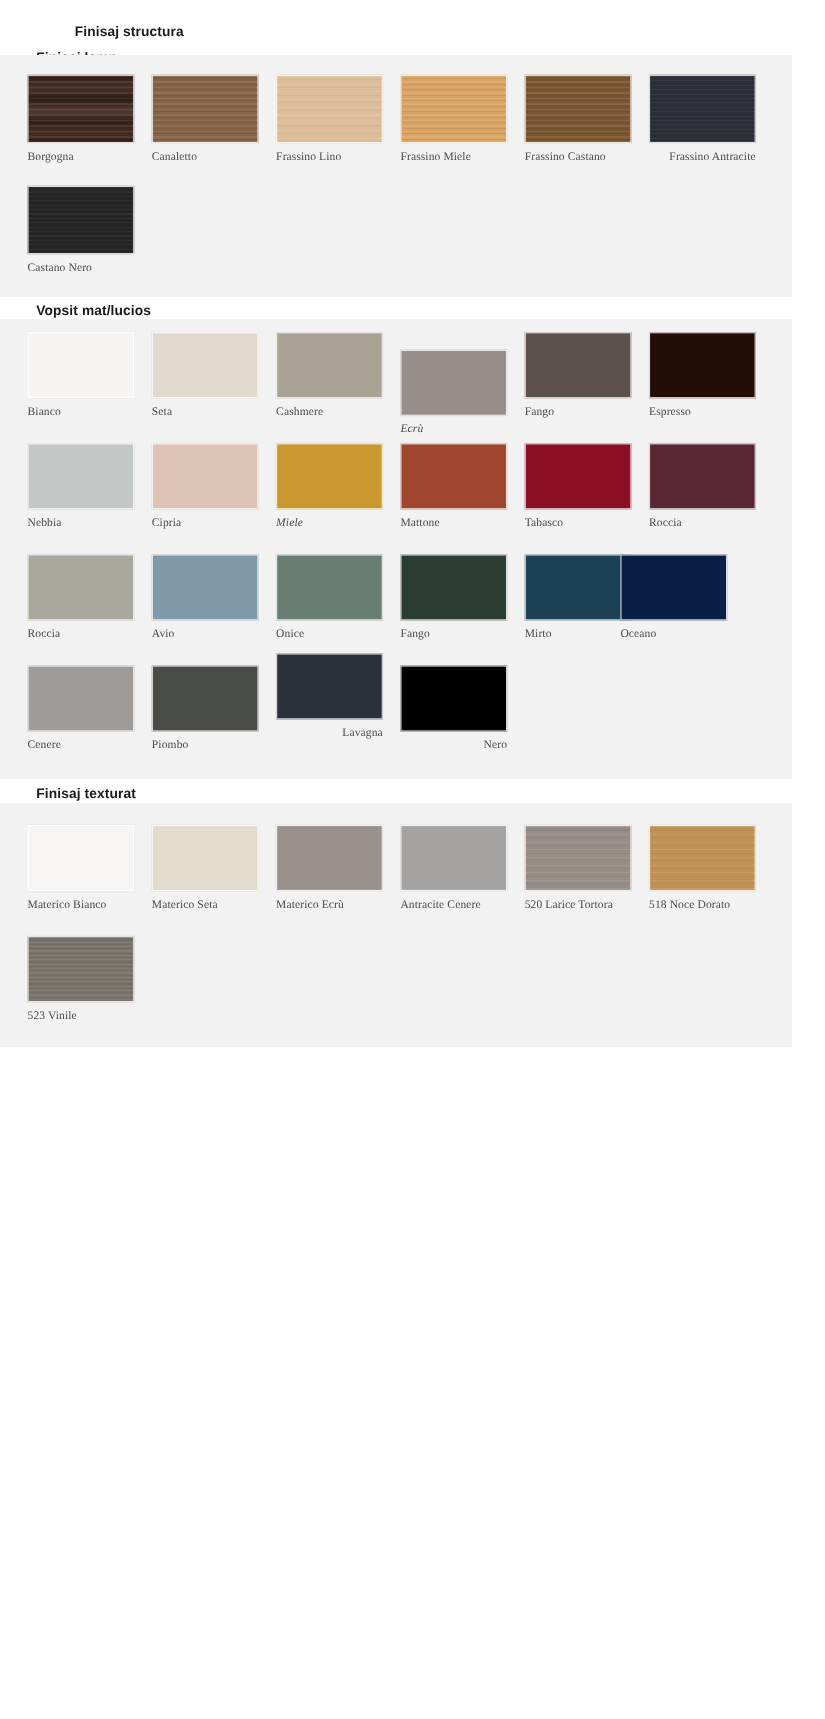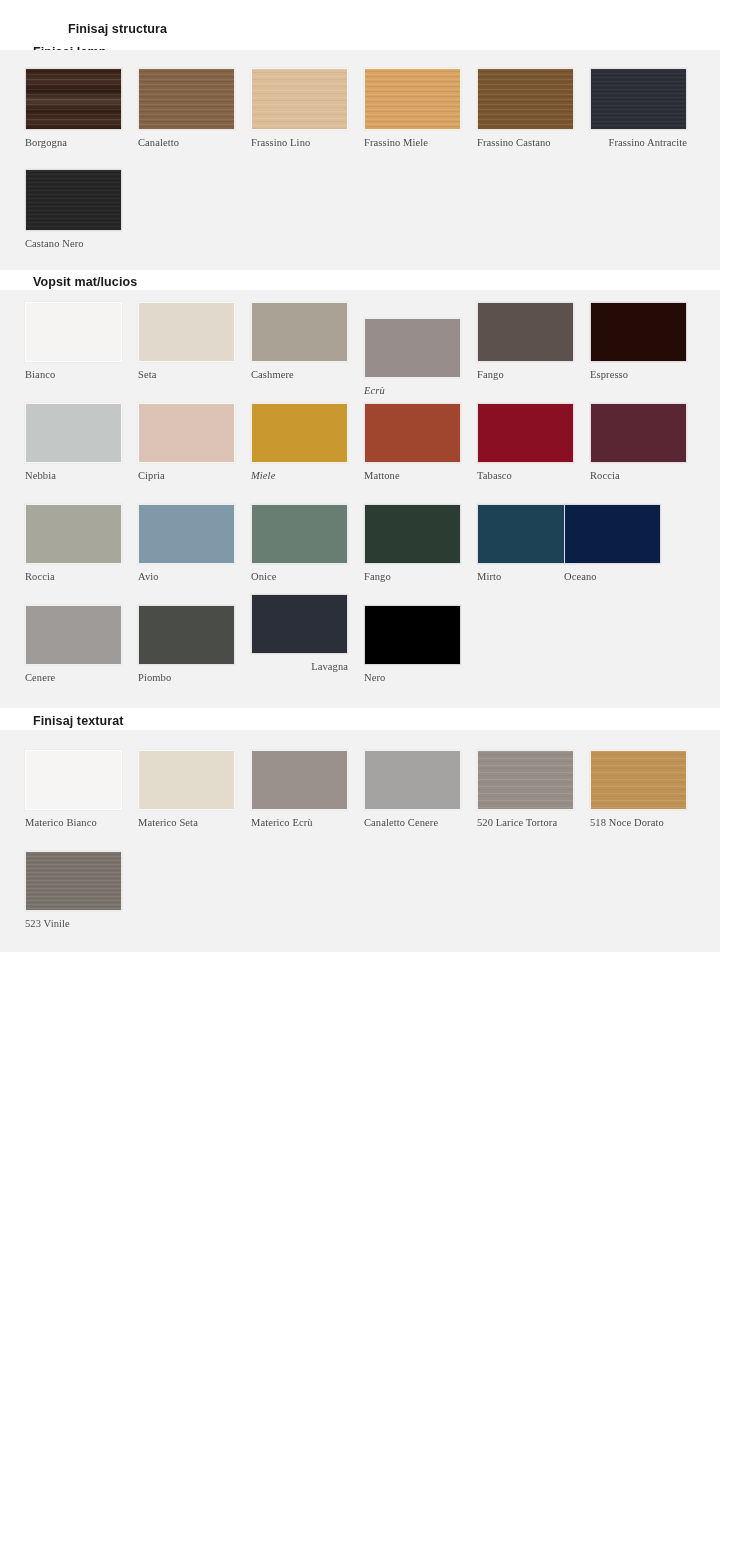--- a/index.html
+++ b/index.html
@@ -289,21 +289,21 @@
           <div class="chip-label">Cenere</div>
         </div>
         <div class="cell" style="left: 138px; top: 315px;">
           <div class="chip" style="background-color: rgb(74, 76, 71); height: 60px;"></div>
           <div class="chip-label">Piombo</div>
         </div>
         <div class="cell" style="left: 251px; top: 304px; text-align: right;">
           <div class="chip" style="background-color: rgb(42, 47, 58); height: 60px;"></div>
           <div class="chip-label">Lavagna</div>
         </div>
-        <div class="cell" style="left: 364px; top: 315px;">
+        <div class="cell" style="left: 364px; top: 315px; text-align: right;">
           <div class="chip" style="background-color: rgb(0, 0, 0); height: 60px;"></div>
           <div class="chip-label">Nero</div>
         </div>
       </div>
     </div>
     <div class="section-header" style="top: 713px; height: 20px;">
       <span>Finisaj texturat</span>
     </div>
     <div class="section" style="top: 730px; height: 222px;">
       <div class="grid">
@@ -314,21 +314,21 @@
         <div class="cell" style="left: 138px; top: 20px;">
           <div class="chip" style="background-color: rgb(227, 220, 205); height: 60px;"></div>
           <div class="chip-label">Materico Seta</div>
         </div>
         <div class="cell" style="left: 251px; top: 20px;">
           <div class="chip" style="background-color: rgb(155, 145, 140); height: 60px;"></div>
           <div class="chip-label">Materico Ecrù</div>
         </div>
         <div class="cell" style="left: 364px; top: 20px;">
           <div class="chip" style="background-color: rgb(165, 163, 161); height: 60px;"></div>
-          <div class="chip-label">Canaletto Cenere</div>
+          <div class="chip-label">Antracite Cenere</div>
         </div>
         <div class="cell" style="left: 477px; top: 20px;">
           <div class="chip grain-soft" style="background-color: rgb(151, 141, 135); height: 60px;"></div>
           <div class="chip-label">520 Larice Tortora</div>
         </div>
         <div class="cell" style="left: 590px; top: 20px;">
           <div class="chip grain-soft" style="background-color: rgb(193, 146, 85); height: 60px;"></div>
           <div class="chip-label">518 Noce Dorato</div>
         </div>
         <div class="cell" style="left: 25px; top: 121px;">

